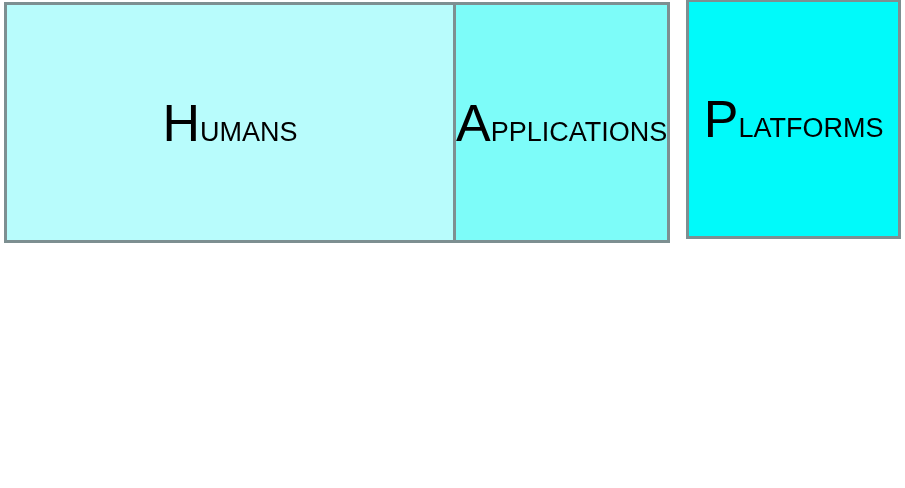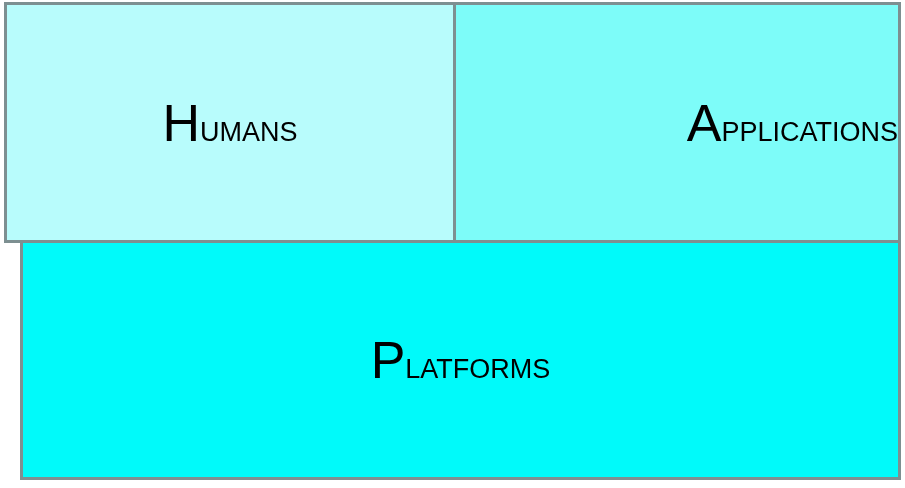--- a/index.html
+++ b/index.html
@@ -15,21 +15,21 @@
   }
 
   .diagram {
     position: absolute;
     left: 4px;
     top: 2px;
     width: 897px;
     height: 481px;
     box-sizing: border-box;
     display: flex;
-    flex-direction: column;
+    flex-direction: row;
   }
 
   .row {
     display: flex;
     box-sizing: border-box;
     width: 100%;
   }
 
   .row-top {
     height: 241px;

